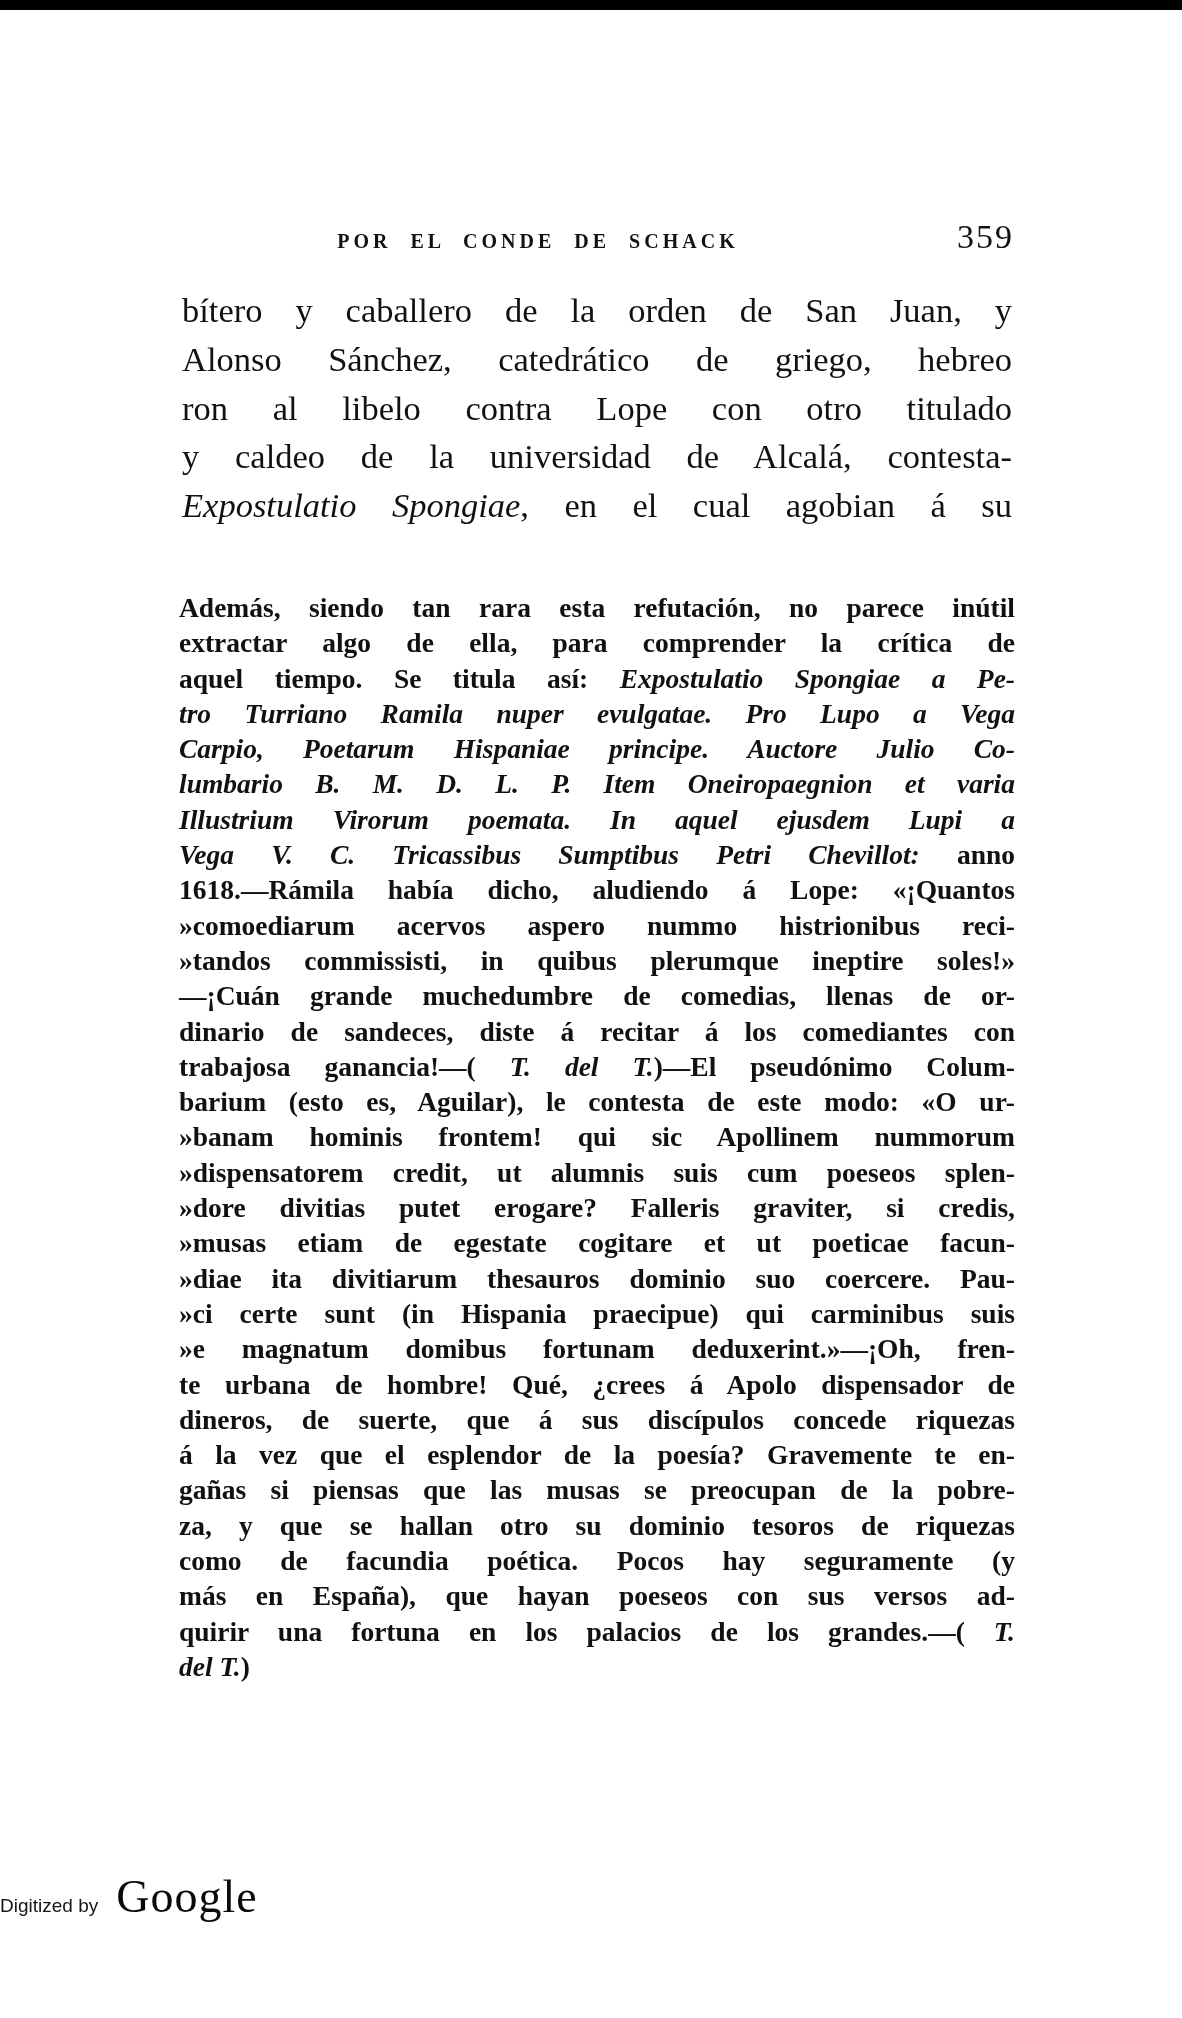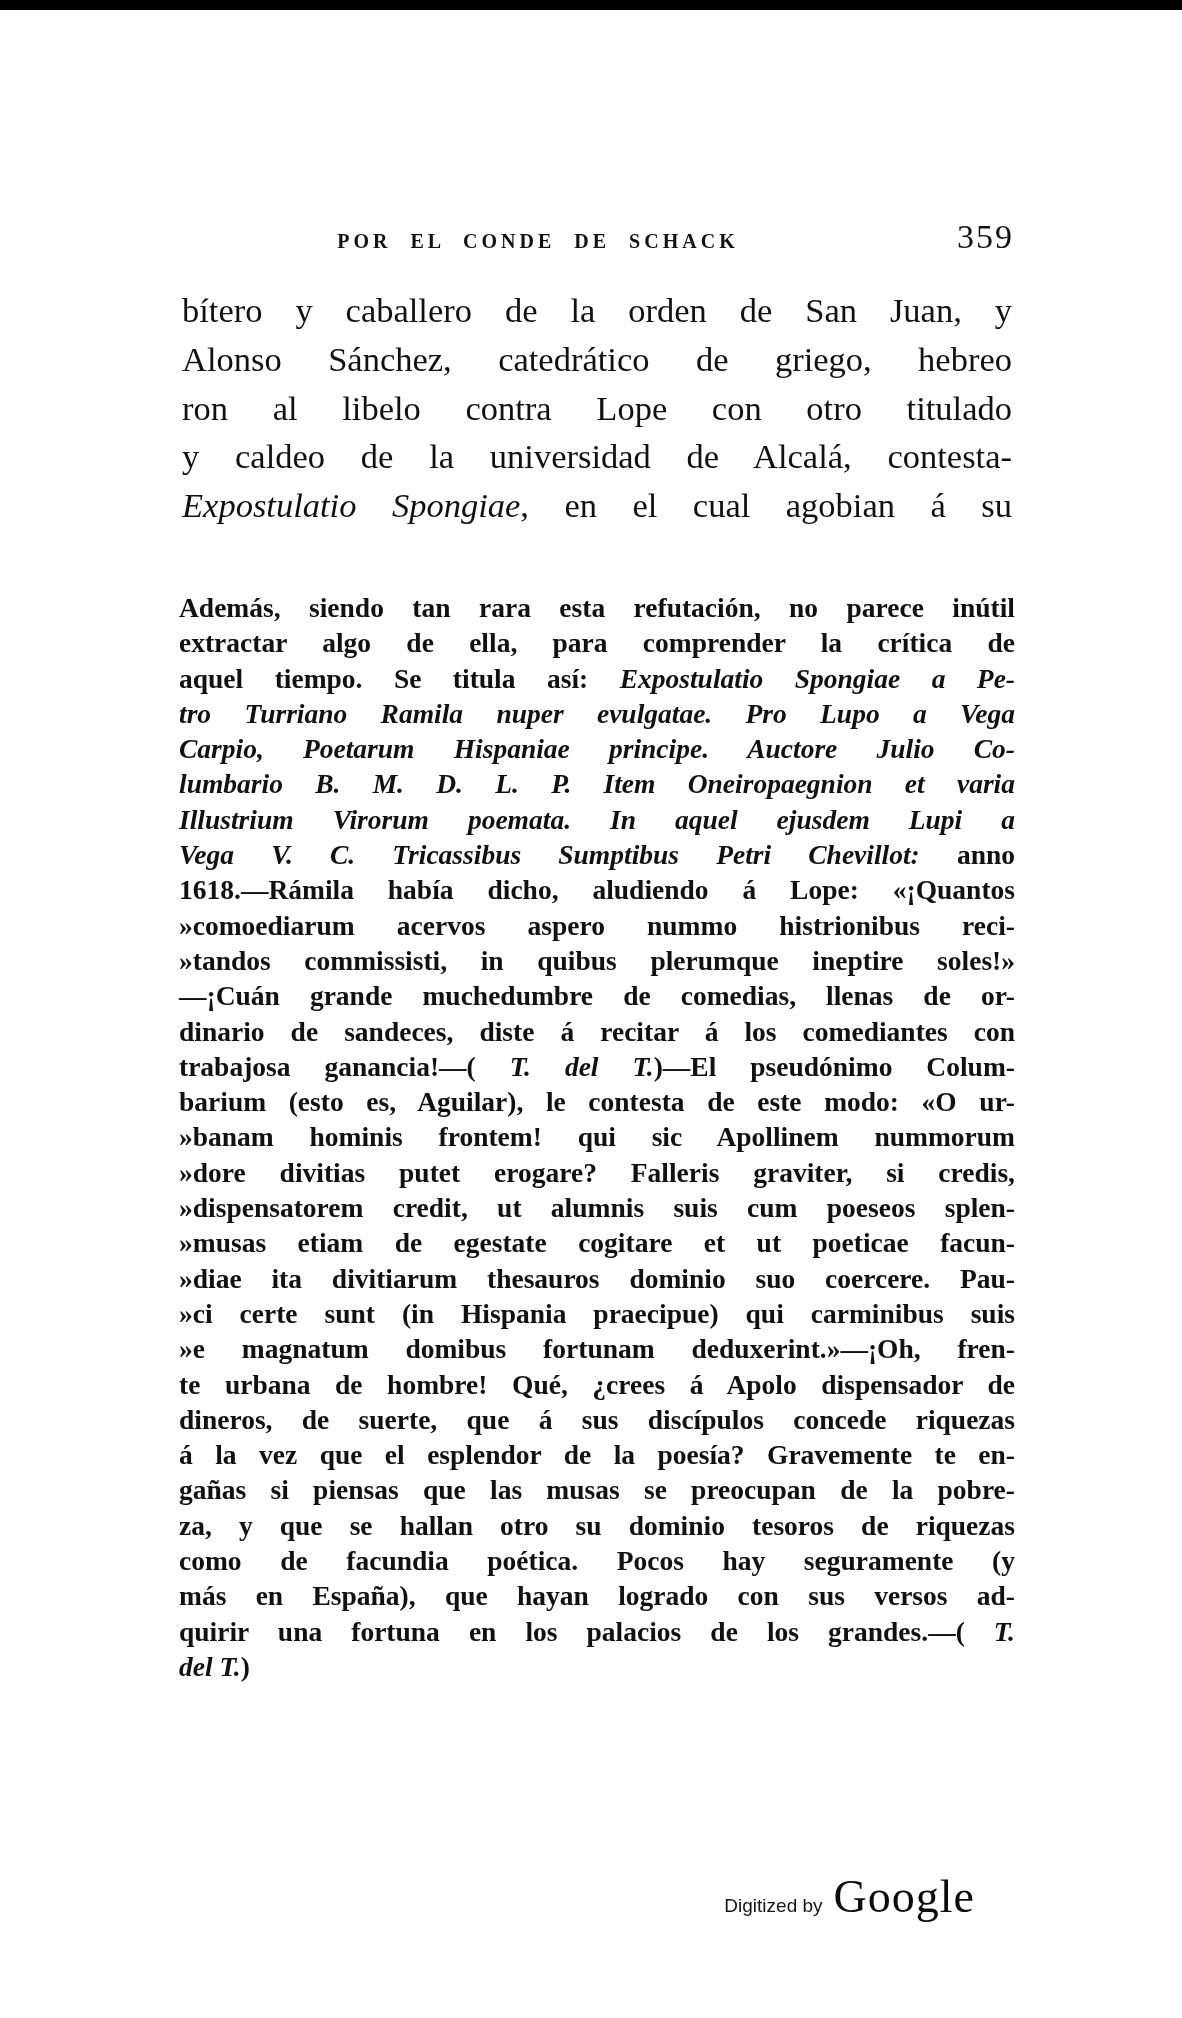--- a/index.html
+++ b/index.html
@@ -74,23 +74,22 @@
   }
   .it {
     font-style: italic;
   }
   .footer-credit {
     position: absolute;
     top: 1870px;
     left: 0;
     width: 975px;
     display: flex;
-    justify-content: flex-end;
     align-items: baseline;
-    gap: 11px;
+    gap: 18px;
   }
   .digitized-by {
     font-family: "Liberation Sans", sans-serif;
     font-size: 19px;
     color: #161616;
   }
   .google-logo {
     font-family: "Liberation Serif", serif;
     font-size: 46px;
     letter-spacing: 1px;
@@ -125,33 +124,33 @@
     <div class="text-line"><span class="it">Illustrium Virorum poemata. In aquel ejusdem Lupi a</span></div>
     <div class="text-line"><span class="it">Vega V. C. Tricassibus Sumptibus Petri Chevillot:</span><span> anno</span></div>
     <div class="text-line"><span>1618.—Rámila había dicho, aludiendo á Lope: «¡Quantos</span></div>
     <div class="text-line"><span>»comoediarum acervos aspero nummo histrionibus reci-</span></div>
     <div class="text-line"><span>»tandos commissisti, in quibus plerumque ineptire soles!»</span></div>
     <div class="text-line"><span>—¡Cuán grande muchedumbre de comedias, llenas de or-</span></div>
     <div class="text-line"><span>dinario de sandeces, diste á recitar á los comediantes con</span></div>
     <div class="text-line"><span>trabajosa ganancia!—( </span><span class="it">T. del T.</span><span>)—El pseudónimo Colum-</span></div>
     <div class="text-line"><span>barium (esto es, Aguilar), le contesta de este modo: «O ur-</span></div>
     <div class="text-line"><span>»banam hominis frontem! qui sic Apollinem nummorum</span></div>
+    <div class="text-line"><span>»dispensatorem credit, ut alumnis suis cum poeseos splen-</span></div>
     <div class="text-line"><span>»dore divitias putet erogare? Falleris graviter, si credis,</span></div>
-    <div class="text-line"><span>»dispensatorem credit, ut alumnis suis cum poeseos splen-</span></div>
     <div class="text-line"><span>»musas etiam de egestate cogitare et ut poeticae facun-</span></div>
     <div class="text-line"><span>»diae ita divitiarum thesauros dominio suo coercere. Pau-</span></div>
     <div class="text-line"><span>»ci certe sunt (in Hispania praecipue) qui carminibus suis</span></div>
     <div class="text-line"><span>»e magnatum domibus fortunam deduxerint.»—¡Oh, fren-</span></div>
     <div class="text-line"><span>te urbana de hombre! Qué, ¿crees á Apolo dispensador de</span></div>
     <div class="text-line"><span>dineros, de suerte, que á sus discípulos concede riquezas</span></div>
     <div class="text-line"><span>á la vez que el esplendor de la poesía? Gravemente te en-</span></div>
     <div class="text-line"><span>gañas si piensas que las musas se preocupan de la pobre-</span></div>
     <div class="text-line"><span>za, y que se hallan otro su dominio tesoros de riquezas</span></div>
     <div class="text-line"><span>como de facundia poética. Pocos hay seguramente (y</span></div>
-    <div class="text-line"><span>más en España), que hayan logrado con sus versos ad-</span></div>
+    <div class="text-line"><span>más en España), que hayan poeseos con sus versos ad-</span></div>
     <div class="text-line"><span>quirir una fortuna en los palacios de los grandes.—( </span><span class="it">T.</span></div>
     <div class="text-line no-just"><span class="it">del T.</span><span>)</span></div>
   </div>
 
 <div class="footer-credit">
   <span class="digitized-by">Digitized by</span>
   <span class="google-logo">Google</span>
 </div>
 
 </body></html>

